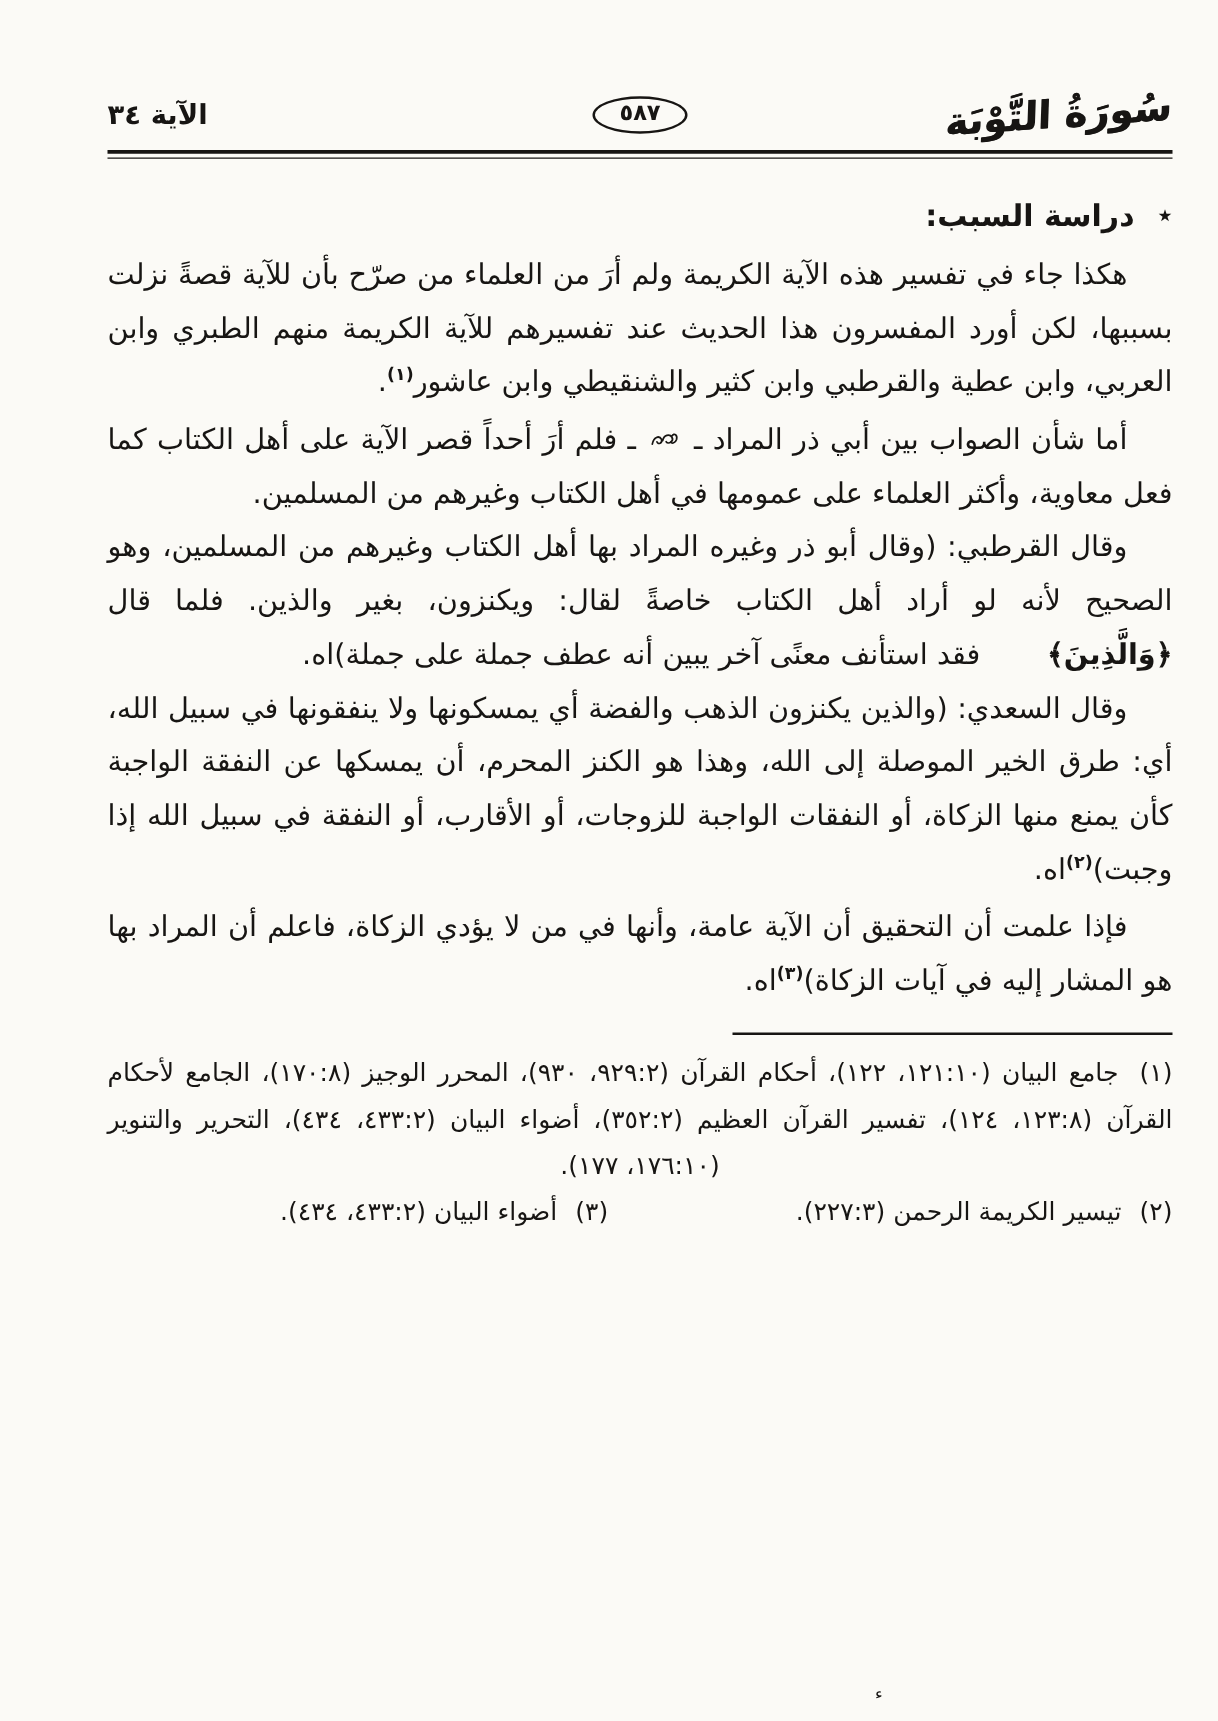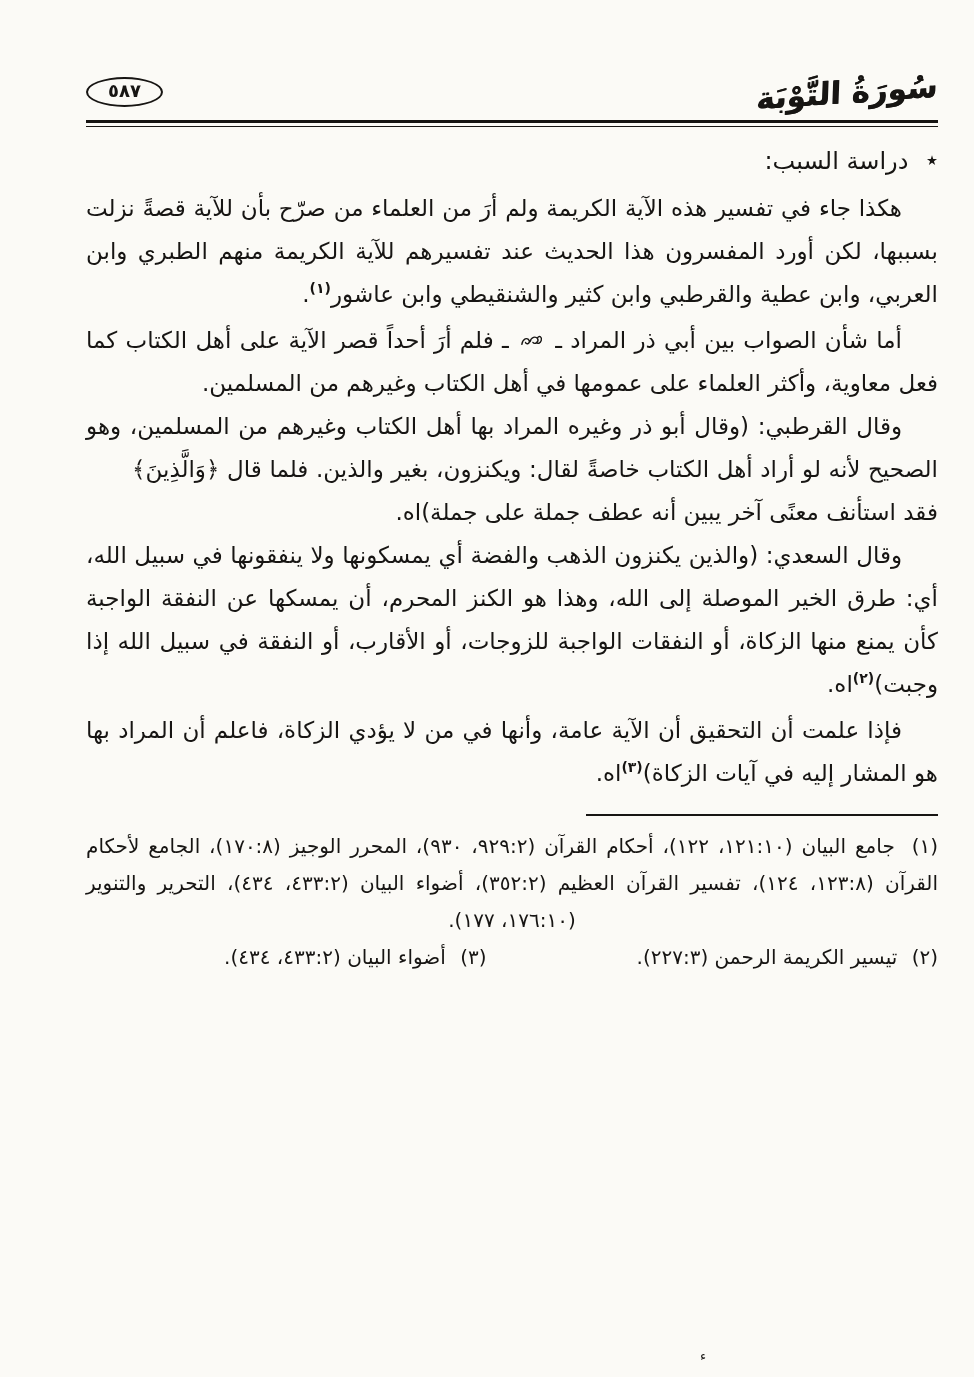--- a/index.html
+++ b/index.html
@@ -33,32 +33,32 @@
     border-radius: 50%;
     padding: 1px 20px 4px 20px;
   }
   .page-number { font-size: 18px; font-weight: bold; text-align: center; }
   .double-rule {
     margin-top: 10px; height: 7px;
     border-top: 3.5px solid var(--ink, #171513);
     border-bottom: 1.5px solid var(--ink, #171513);
   }
   
-  .heading-row { margin: 20px 0 0 0; font-size: 24px; font-weight: normal; }
+  .heading-row { margin: 32px 0 0 0; font-size: 24px; font-weight: bold; }
   .star { margin-left: 10px; font-size: 22px; position: relative; top: -2px; }
   .paragraphs { margin-top: 12px; }
   .para {
     margin: 0;
     font-size: 23px;
     line-height: 43px;
     text-align: justify;
     text-indent: 36px;
   }
   .fnref { font-size: 14px; font-weight: bold; position: relative; top: -9px; }
-  .quran { font-weight: normal; margin-left: 46px; }
+  .quran { font-weight: bold; margin-left: 46px; }
   .honorific svg { vertical-align: middle; margin: 0 3px; }
   
   .footnotes { margin-top: 16px; }
   .fn-rule {
     width: 352px; margin-left: auto; margin-right: 0;
     border-top: 2.5px solid var(--ink, #171513);
     margin-bottom: 12px;
   }
   .footnote { margin: 0; font-size: 20px; line-height: 37px; text-align: justify; }
   .fn-first { text-align-last: center; }
@@ -70,20 +70,23 @@
 <body>
 
 <div class="page">
 
   <header class="page-header">
     <div class="header-side right">
       <span class="surah-title">سُورَةُ التَّوْبَة</span>
     </div>
     <div class="page-number-oval">
       <span class="page-number">٥٨٧</span>
+    </div>
+    <div class="header-side left">
+      <span class="ayah-label">الآية ٣٤</span>
     </div>
   </header>
 
   <div class="double-rule"></div>
 
   <main>
     <h2 class="heading-row">
       <span class="star">٭</span>
       <span class="heading-text">دراسة السبب:</span>
     </h2>

